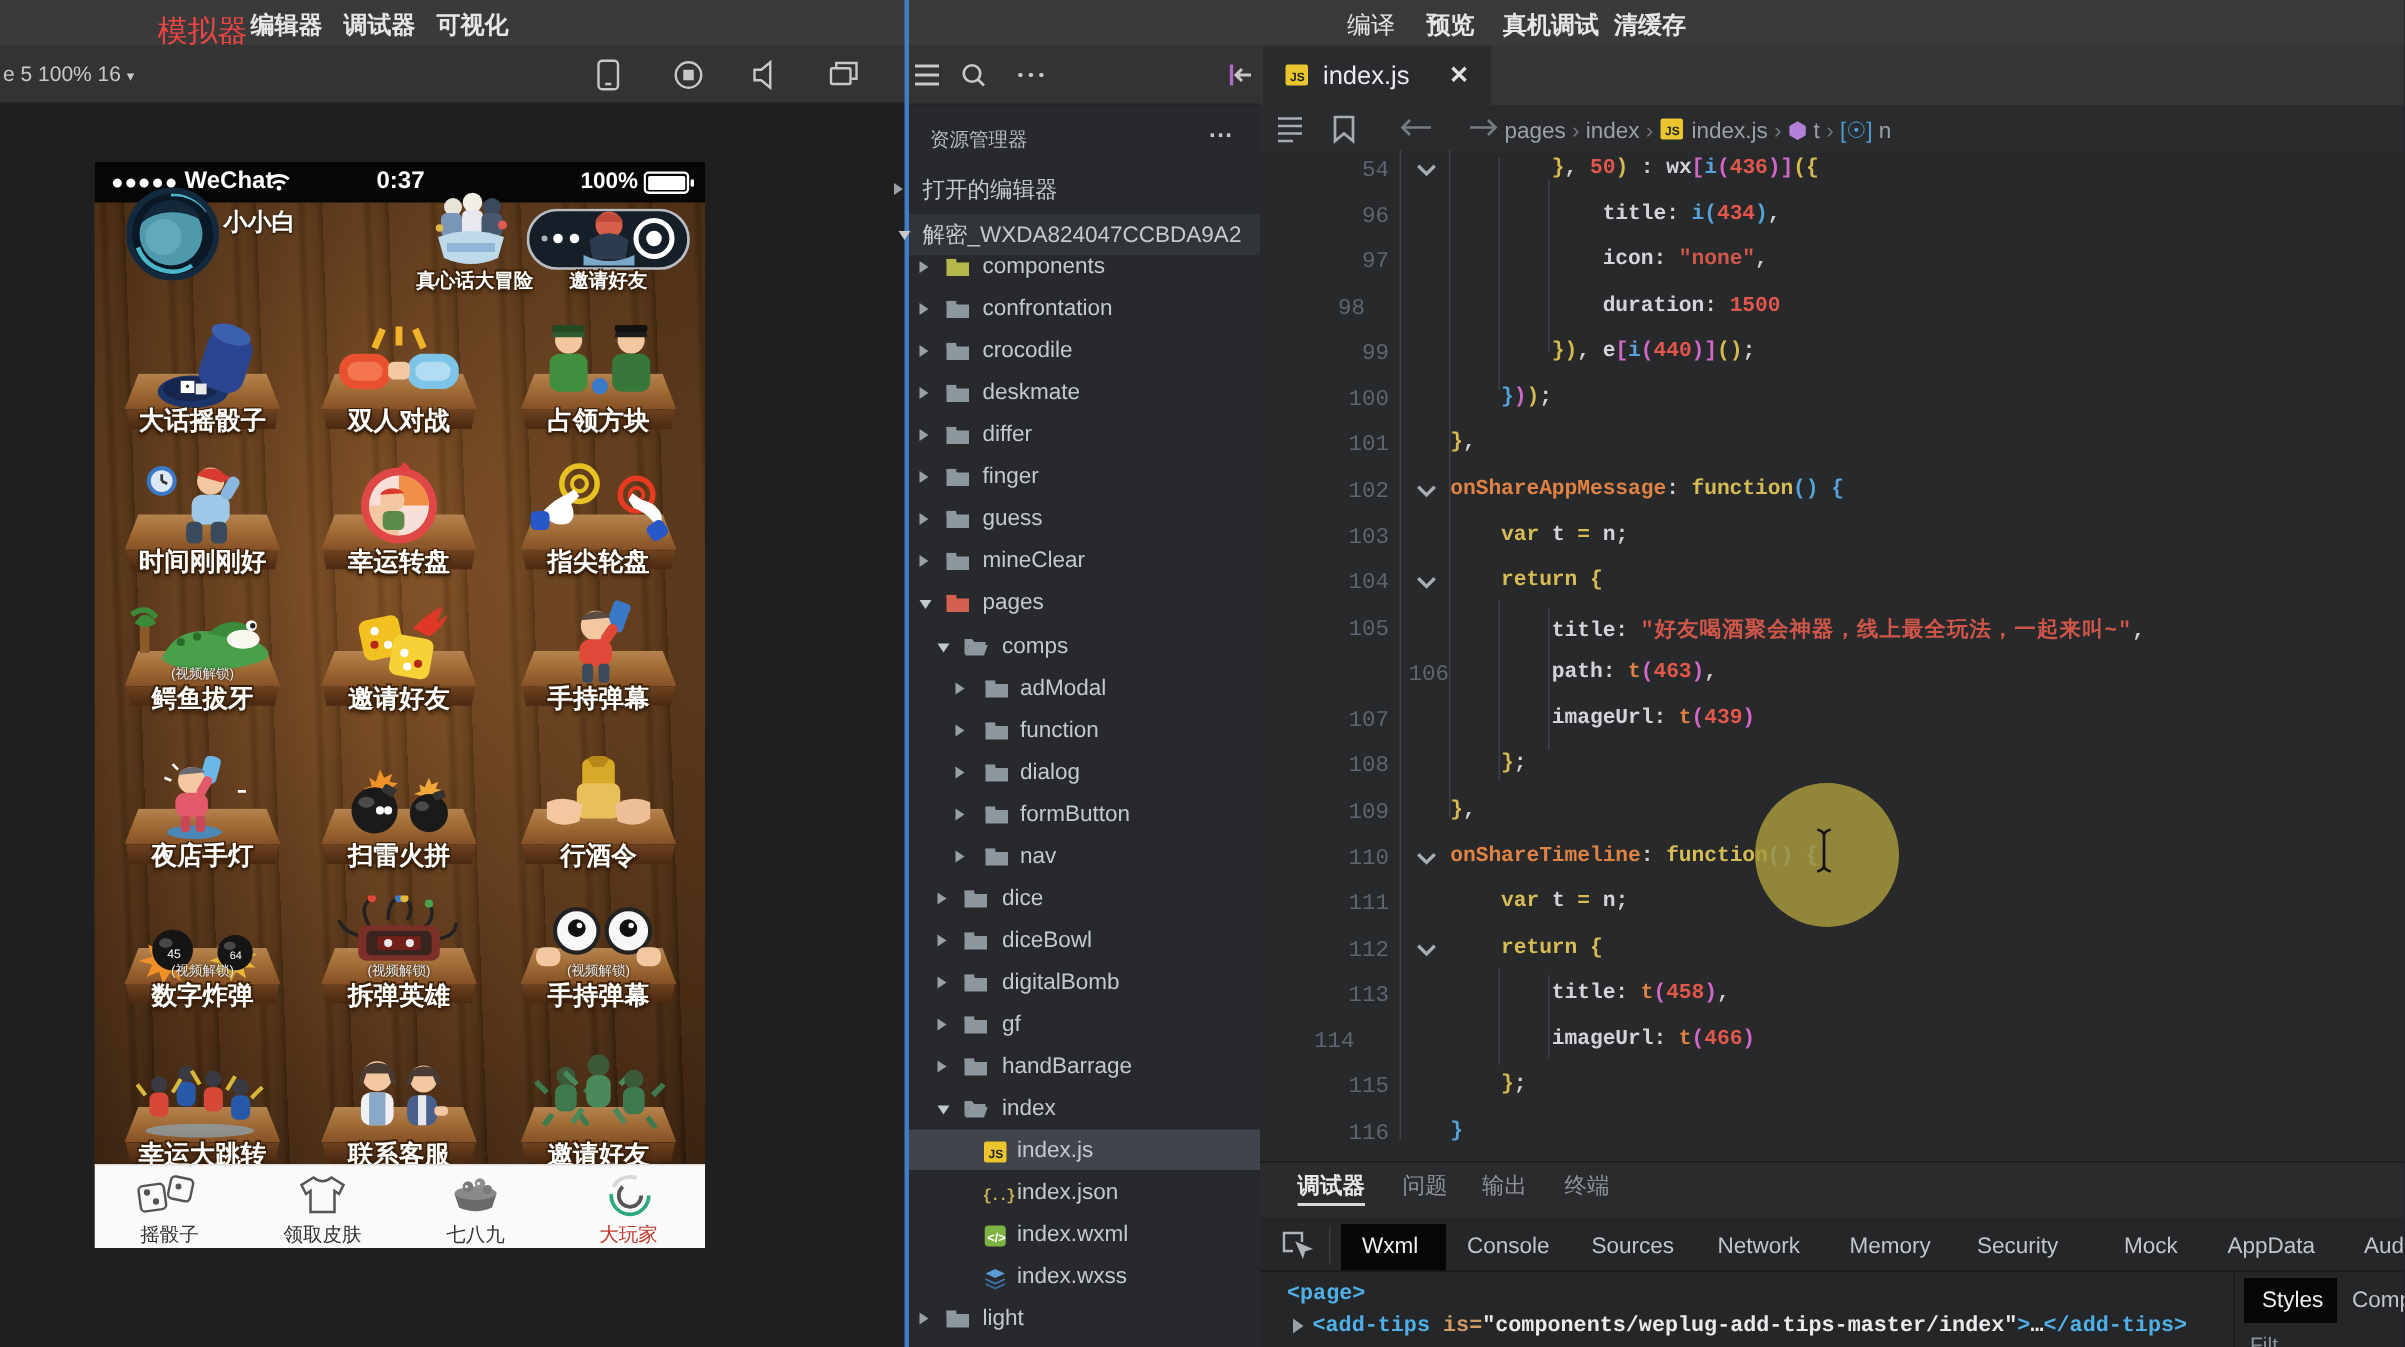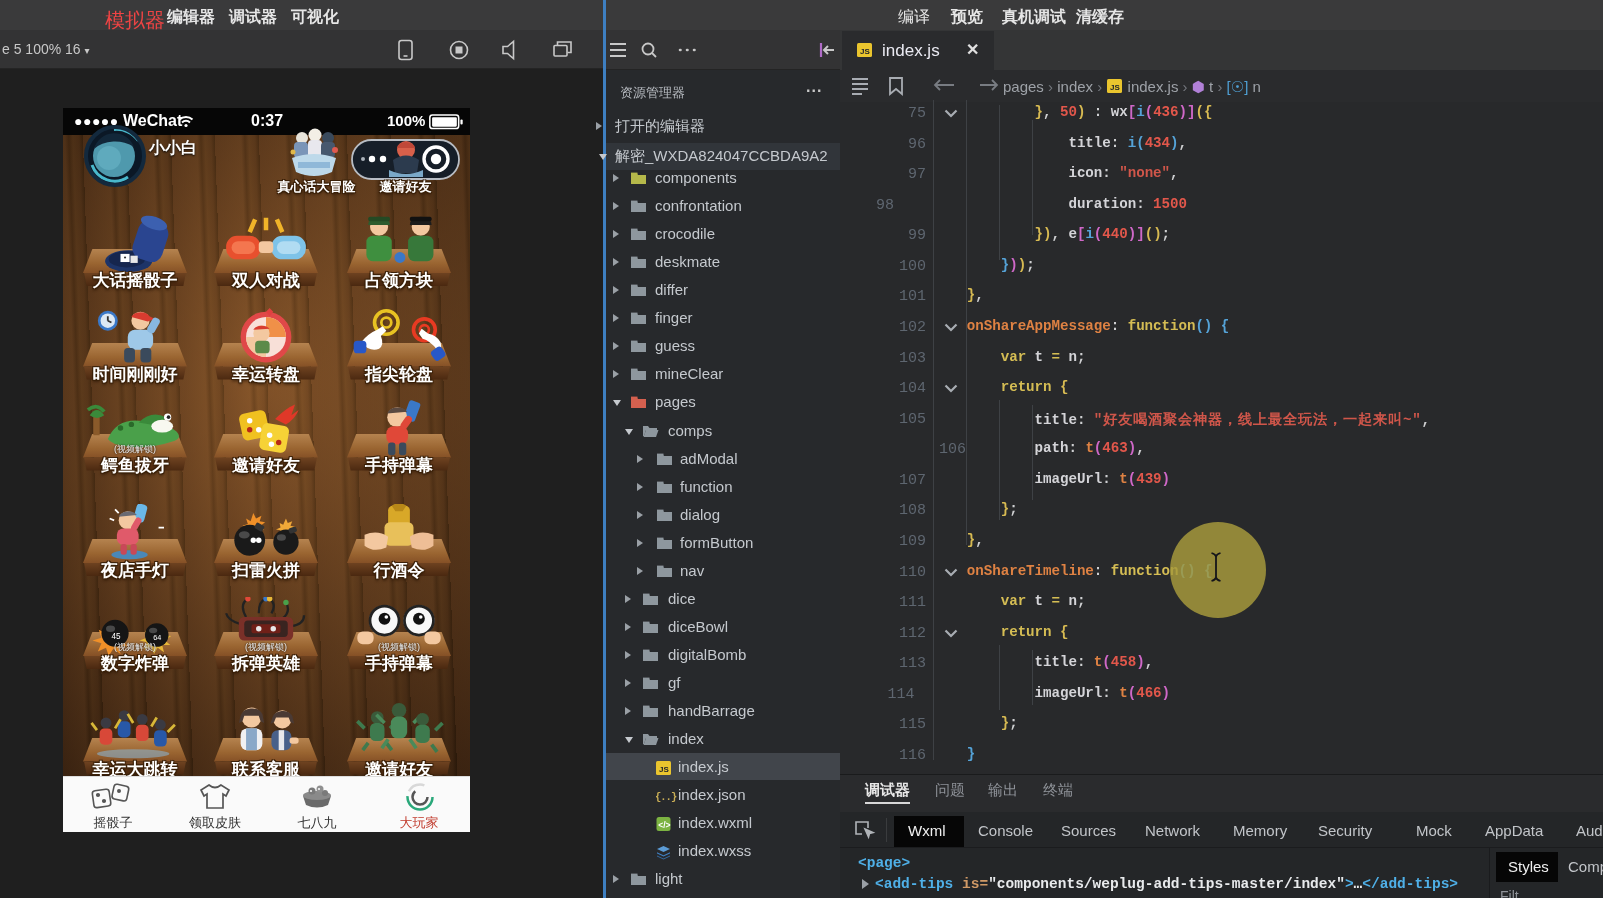--- a/index.html
+++ b/index.html
@@ -566,30 +566,30 @@
         <text x="4" y="12" font-size="8" font-weight="bold" fill="#20242a" font-family="Liberation Sans">JS</text>
       </svg></span> index.js<span style="color:#73777d"> › </span><span style="color:#b180d7">⬢</span> t<span style="color:#73777d"> › </span><span style="color:#4f9fd4">[☉]</span> n</div>
 <div class="abs" style="left:933px;top:100px;width:1px;height:660px;background:#3e4145"></div>
 <div class="abs" style="left:966px;top:100px;width:1px;height:445px;background:#3e4145"></div>
 <div class="abs" style="left:999px;top:105px;width:1px;height:155px;background:#3e4145"></div>
 <div class="abs" style="left:999px;top:400px;width:1px;height:120px;background:#3e4145"></div>
 <div class="abs" style="left:999px;top:645px;width:1px;height:65px;background:#3e4145"></div>
 <div class="abs" style="left:1032px;top:120px;width:1px;height:115px;background:#3e4145"></div>
 <div class="abs" style="left:1032px;top:405px;width:1px;height:95px;background:#3e4145"></div>
 <div class="abs" style="left:1032px;top:650px;width:1px;height:55px;background:#3e4145"></div>
-<div class="abs mono" style="left:876px;top:105.0px;width:50px;text-align:right;font-size:15px;color:#5e6670">75</div>
+<div class="abs mono" style="left:876px;top:105.0px;width:50px;text-align:right;font-size:15px;color:#5e6670">54</div>
 <svg class="abs" style="left:944px;top:109.0px" width="14" height="9" viewBox="0 0 14 9">
     <path d="M1.5 1.5 L7 7 L12.5 1.5" stroke="#a8adb3" stroke-width="2.2" fill="none"></path>
   </svg>
 <div class="abs mono" style="left:933px;top:104.0px;font-size:14.2px;font-weight:bold;white-space:pre;letter-spacing:-0.05px"><span style="color:#cfd0d2">&nbsp;&nbsp;&nbsp;&nbsp;&nbsp;&nbsp;&nbsp;&nbsp;&nbsp;&nbsp;&nbsp;&nbsp;</span><span style="color:#d7ba52">}</span><span style="color:#cfd0d2">,&nbsp;</span><span style="color:#e2574b">50</span><span style="color:#d7ba52">)</span><span style="color:#cfd0d2">&nbsp;:&nbsp;</span><span style="color:#d4d4d8">wx</span><span style="color:#cf68c8">[</span><span style="color:#55a3d8">i</span><span style="color:#cf68c8">(</span><span style="color:#e2574b">436</span><span style="color:#cf68c8">)]</span><span style="color:#d7ba52">({</span></div>
 <div class="abs mono" style="left:876px;top:135.6px;width:50px;text-align:right;font-size:15px;color:#5e6670">96</div>
 <div class="abs mono" style="left:933px;top:134.6px;font-size:14.2px;font-weight:bold;white-space:pre;letter-spacing:-0.05px"><span style="color:#cfd0d2">&nbsp;&nbsp;&nbsp;&nbsp;&nbsp;&nbsp;&nbsp;&nbsp;&nbsp;&nbsp;&nbsp;&nbsp;&nbsp;&nbsp;&nbsp;&nbsp;</span><span style="color:#d4d4d8">title</span><span style="color:#cfd0d2">:&nbsp;</span><span style="color:#55a3d8">i</span><span style="color:#55a3d8">(</span><span style="color:#e2574b">434</span><span style="color:#55a3d8">)</span><span style="color:#cfd0d2">,</span></div>
 <div class="abs mono" style="left:876px;top:166.1px;width:50px;text-align:right;font-size:15px;color:#5e6670">97</div>
 <div class="abs mono" style="left:933px;top:165.1px;font-size:14.2px;font-weight:bold;white-space:pre;letter-spacing:-0.05px"><span style="color:#cfd0d2">&nbsp;&nbsp;&nbsp;&nbsp;&nbsp;&nbsp;&nbsp;&nbsp;&nbsp;&nbsp;&nbsp;&nbsp;&nbsp;&nbsp;&nbsp;&nbsp;</span><span style="color:#d4d4d8">icon</span><span style="color:#cfd0d2">:&nbsp;</span><span style="color:#d0564a">"none"</span><span style="color:#cfd0d2">,</span></div>
-<div class="abs mono" style="left:876px;top:196.7px;width:50px;text-align:left;font-size:15px;color:#5e6670">98</div>
+<div class="abs mono" style="left:876px;top:196.7px;width:50px;text-align:center;font-size:15px;color:#5e6670">98</div>
 <div class="abs mono" style="left:933px;top:195.7px;font-size:14.2px;font-weight:bold;white-space:pre;letter-spacing:-0.05px"><span style="color:#cfd0d2">&nbsp;&nbsp;&nbsp;&nbsp;&nbsp;&nbsp;&nbsp;&nbsp;&nbsp;&nbsp;&nbsp;&nbsp;&nbsp;&nbsp;&nbsp;&nbsp;</span><span style="color:#d4d4d8">duration</span><span style="color:#cfd0d2">:&nbsp;</span><span style="color:#e2574b">1500</span></div>
 <div class="abs mono" style="left:876px;top:227.3px;width:50px;text-align:right;font-size:15px;color:#5e6670">99</div>
 <div class="abs mono" style="left:933px;top:226.3px;font-size:14.2px;font-weight:bold;white-space:pre;letter-spacing:-0.05px"><span style="color:#cfd0d2">&nbsp;&nbsp;&nbsp;&nbsp;&nbsp;&nbsp;&nbsp;&nbsp;&nbsp;&nbsp;&nbsp;&nbsp;</span><span style="color:#d7ba52">})</span><span style="color:#cfd0d2">,&nbsp;</span><span style="color:#d4d4d8">e</span><span style="color:#cf68c8">[</span><span style="color:#55a3d8">i</span><span style="color:#cf68c8">(</span><span style="color:#e2574b">440</span><span style="color:#cf68c8">)]</span><span style="color:#d7ba52">()</span><span style="color:#cfd0d2">;</span></div>
 <div class="abs mono" style="left:876px;top:257.9px;width:50px;text-align:right;font-size:15px;color:#5e6670">100</div>
 <div class="abs mono" style="left:933px;top:256.9px;font-size:14.2px;font-weight:bold;white-space:pre;letter-spacing:-0.05px"><span style="color:#cfd0d2">&nbsp;&nbsp;&nbsp;&nbsp;&nbsp;&nbsp;&nbsp;&nbsp;</span><span style="color:#55a3d8">}</span><span style="color:#cf68c8">)</span><span style="color:#d7ba52">)</span><span style="color:#cfd0d2">;</span></div>
 <div class="abs mono" style="left:876px;top:288.4px;width:50px;text-align:right;font-size:15px;color:#5e6670">101</div>
 <div class="abs mono" style="left:933px;top:287.4px;font-size:14.2px;font-weight:bold;white-space:pre;letter-spacing:-0.05px"><span style="color:#cfd0d2">&nbsp;&nbsp;&nbsp;&nbsp;</span><span style="color:#d7ba52">}</span><span style="color:#cfd0d2">,</span></div>
 <div class="abs mono" style="left:876px;top:319.0px;width:50px;text-align:right;font-size:15px;color:#5e6670">102</div>
 <svg class="abs" style="left:944px;top:323.0px" width="14" height="9" viewBox="0 0 14 9">
     <path d="M1.5 1.5 L7 7 L12.5 1.5" stroke="#a8adb3" stroke-width="2.2" fill="none"></path>
@@ -619,21 +619,21 @@
 <div class="abs mono" style="left:933px;top:562.5px;font-size:14.2px;font-weight:bold;white-space:pre;letter-spacing:-0.05px"><span style="color:#cfd0d2">&nbsp;&nbsp;&nbsp;&nbsp;</span><span style="color:#df8243">onShareTimeline</span><span style="color:#cfd0d2">:&nbsp;</span><span style="color:#d5bd54">function</span><span style="color:#55a3d8">()</span><span style="color:#cfd0d2">&nbsp;</span><span style="color:#55a3d8">{</span></div>
 <div class="abs mono" style="left:876px;top:594.1px;width:50px;text-align:right;font-size:15px;color:#5e6670">111</div>
 <div class="abs mono" style="left:933px;top:593.1px;font-size:14.2px;font-weight:bold;white-space:pre;letter-spacing:-0.05px"><span style="color:#cfd0d2">&nbsp;&nbsp;&nbsp;&nbsp;&nbsp;&nbsp;&nbsp;&nbsp;</span><span style="color:#d5bd54">var</span><span style="color:#cfd0d2">&nbsp;</span><span style="color:#d4d4d8">t</span><span style="color:#d5bd54">&nbsp;=&nbsp;</span><span style="color:#d4d4d8">n</span><span style="color:#cfd0d2">;</span></div>
 <div class="abs mono" style="left:876px;top:624.7px;width:50px;text-align:right;font-size:15px;color:#5e6670">112</div>
 <svg class="abs" style="left:944px;top:628.7px" width="14" height="9" viewBox="0 0 14 9">
     <path d="M1.5 1.5 L7 7 L12.5 1.5" stroke="#a8adb3" stroke-width="2.2" fill="none"></path>
   </svg>
 <div class="abs mono" style="left:933px;top:623.7px;font-size:14.2px;font-weight:bold;white-space:pre;letter-spacing:-0.05px"><span style="color:#cfd0d2">&nbsp;&nbsp;&nbsp;&nbsp;&nbsp;&nbsp;&nbsp;&nbsp;</span><span style="color:#d5bd54">return</span><span style="color:#cfd0d2">&nbsp;</span><span style="color:#d7ba52">{</span></div>
 <div class="abs mono" style="left:876px;top:655.3px;width:50px;text-align:right;font-size:15px;color:#5e6670">113</div>
 <div class="abs mono" style="left:933px;top:654.3px;font-size:14.2px;font-weight:bold;white-space:pre;letter-spacing:-0.05px"><span style="color:#cfd0d2">&nbsp;&nbsp;&nbsp;&nbsp;&nbsp;&nbsp;&nbsp;&nbsp;&nbsp;&nbsp;&nbsp;&nbsp;</span><span style="color:#d4d4d8">title</span><span style="color:#cfd0d2">:&nbsp;</span><span style="color:#df8243">t</span><span style="color:#cf68c8">(</span><span style="color:#e2574b">458</span><span style="color:#cf68c8">)</span><span style="color:#cfd0d2">,</span></div>
-<div class="abs mono" style="left:876px;top:685.8px;width:50px;text-align:center;font-size:15px;color:#5e6670">114</div>
+<div class="abs mono" style="left:876px;top:685.8px;width:50px;text-align:left;font-size:15px;color:#5e6670">114</div>
 <div class="abs mono" style="left:933px;top:684.8px;font-size:14.2px;font-weight:bold;white-space:pre;letter-spacing:-0.05px"><span style="color:#cfd0d2">&nbsp;&nbsp;&nbsp;&nbsp;&nbsp;&nbsp;&nbsp;&nbsp;&nbsp;&nbsp;&nbsp;&nbsp;</span><span style="color:#d4d4d8">imageUrl</span><span style="color:#cfd0d2">:&nbsp;</span><span style="color:#df8243">t</span><span style="color:#cf68c8">(</span><span style="color:#e2574b">466</span><span style="color:#cf68c8">)</span></div>
 <div class="abs mono" style="left:876px;top:716.4px;width:50px;text-align:right;font-size:15px;color:#5e6670">115</div>
 <div class="abs mono" style="left:933px;top:715.4px;font-size:14.2px;font-weight:bold;white-space:pre;letter-spacing:-0.05px"><span style="color:#cfd0d2">&nbsp;&nbsp;&nbsp;&nbsp;&nbsp;&nbsp;&nbsp;&nbsp;</span><span style="color:#d7ba52">}</span><span style="color:#cfd0d2">;</span></div>
 <div class="abs mono" style="left:876px;top:747.0px;width:50px;text-align:right;font-size:15px;color:#5e6670">116</div>
 <div class="abs mono" style="left:933px;top:746.0px;font-size:14.2px;font-weight:bold;white-space:pre;letter-spacing:-0.05px"><span style="color:#cfd0d2">&nbsp;&nbsp;&nbsp;&nbsp;</span><span style="color:#55a3d8">}</span></div>
 <div class="abs" style="left:1170px;top:522px;width:96px;height:96px;border-radius:50%;background:rgba(167,154,60,.84)"></div>
 <div class="abs" style="left:1210px;top:551px;width:12px;height:32px"><svg width="12" height="32" viewBox="0 0 12 32">
       <path d="M1.5 2 q4 1.2 4.5 3.5 v21 q-.5 2.3 -4.5 3.5 M10.5 2 q-4 1.2 -4.5 3.5 v21 q.5 2.3 4.5 3.5" stroke="#14141a" stroke-width="1.8" fill="none"></path>
     </svg></div>
 <div class="abs" style="left:840px;top:775px;width:763px;height:123px;background:#2a2b2d"></div>

